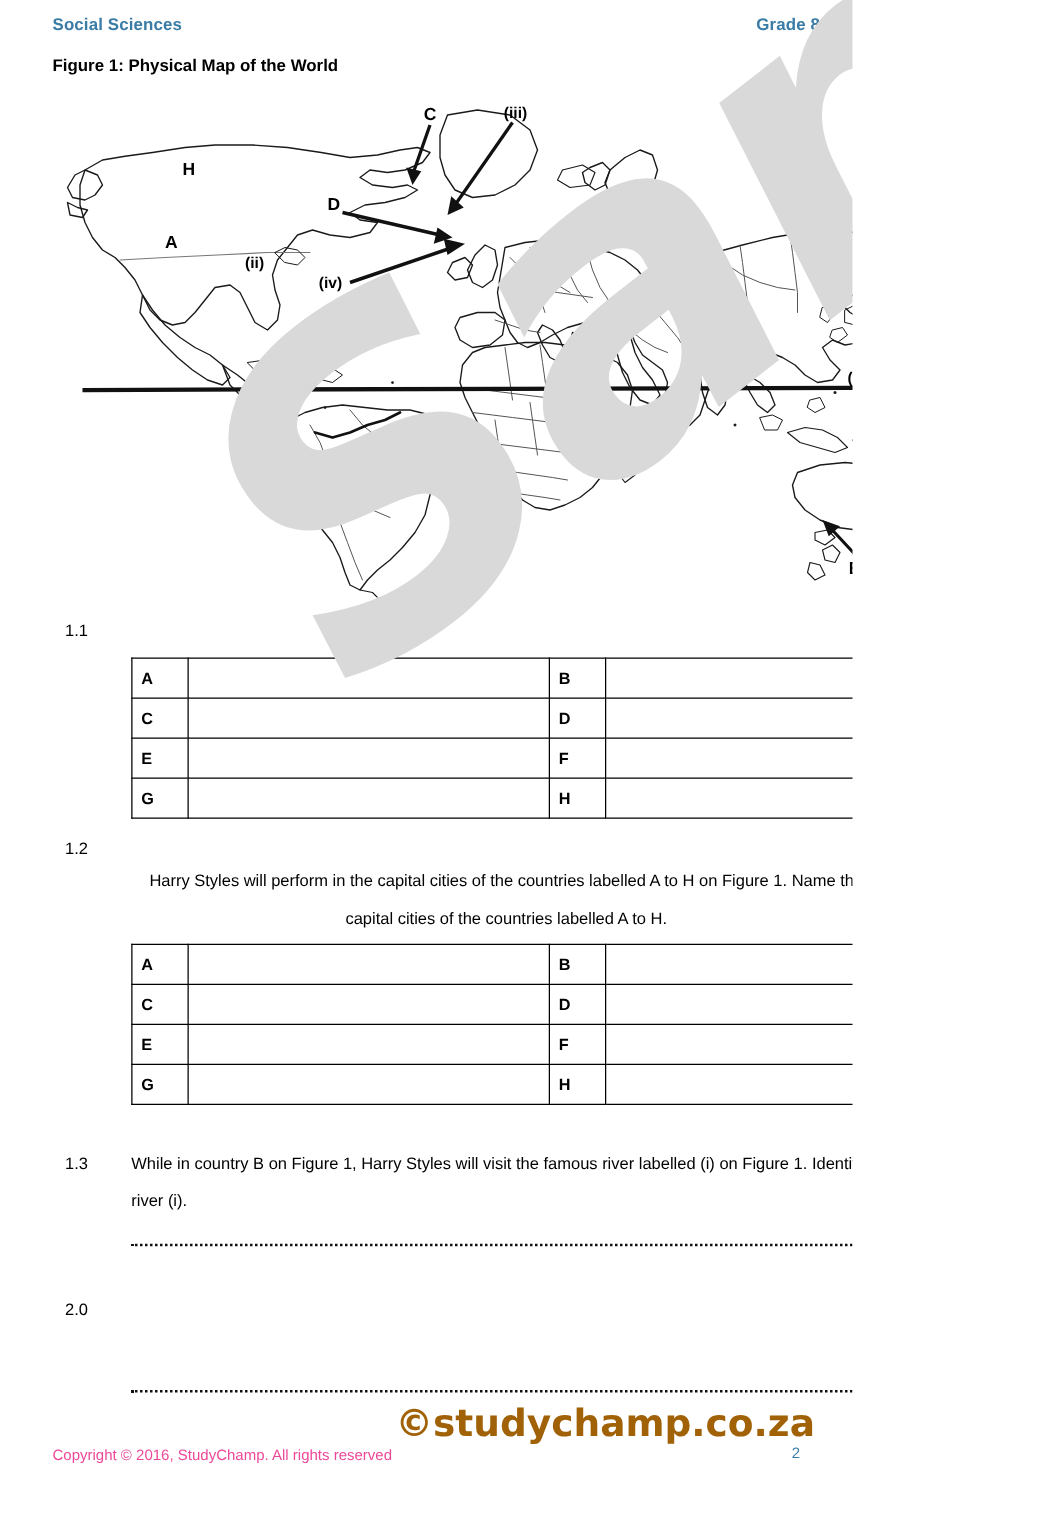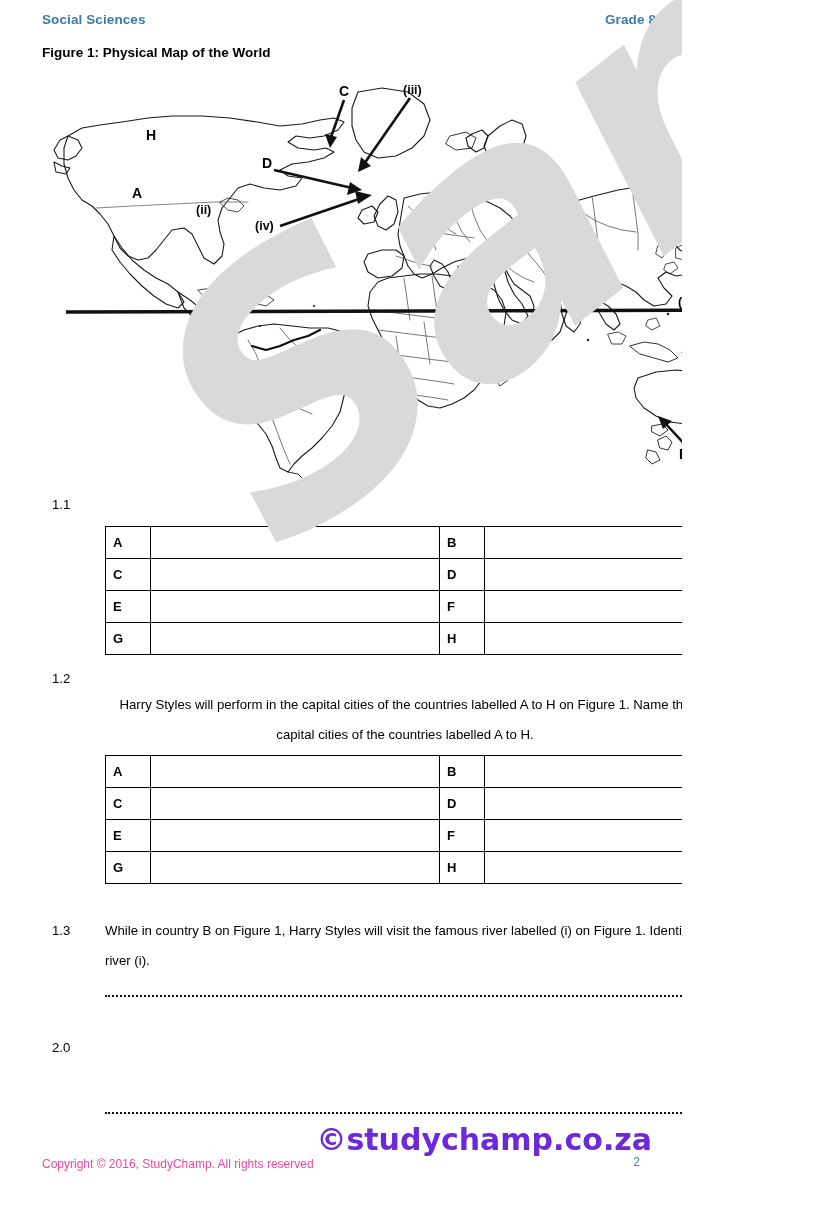--- a/index.html
+++ b/index.html
@@ -131,21 +131,21 @@
     white-space: nowrap;
     letter-spacing: -6px;
   }
   #wm-url {
     position: absolute;
     right: 30px;
     top: 1122px;
     font-family: "DejaVu Sans", sans-serif;
     font-size: 30px;
     font-weight: bold;
-    color: #6d28d9;
+    color: #a16207;
     white-space: nowrap;
     pointer-events: none;
   }
 </style>
 </head>
 <body>
 
 <div id="page">
 
   <div class="hdr" id="hdr-left">Social Sciences</div>

